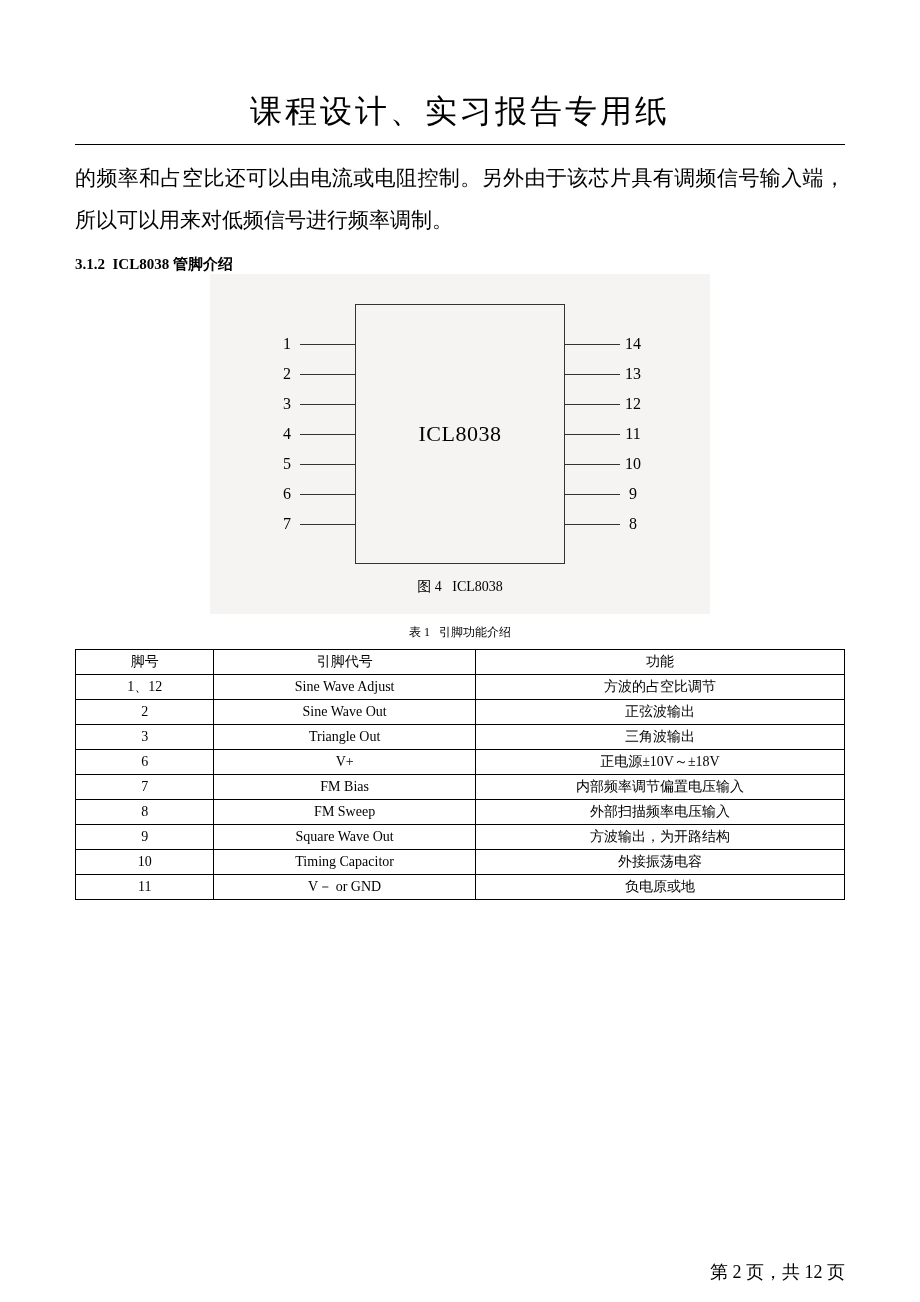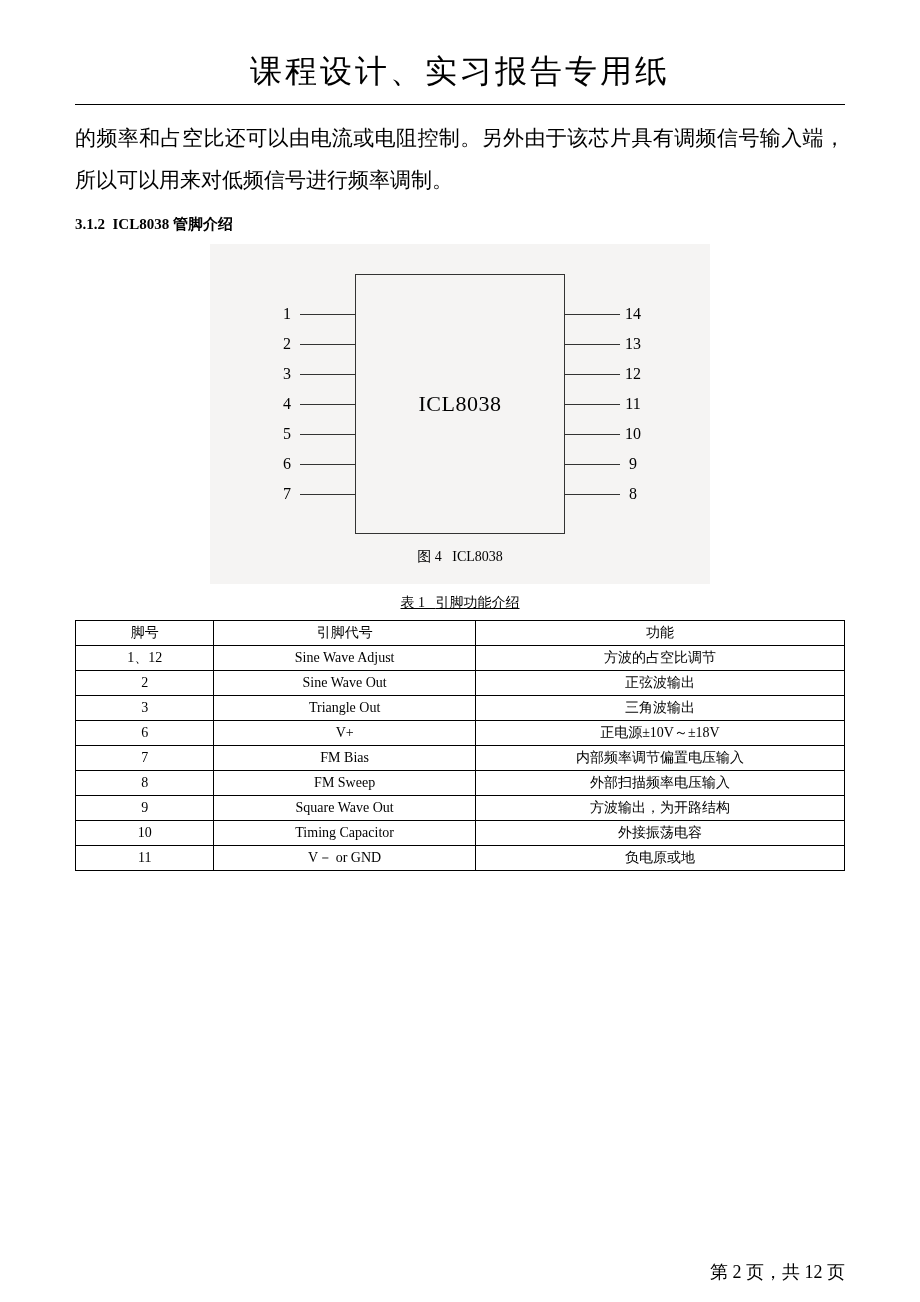--- a/index.html
+++ b/index.html
@@ -17,31 +17,31 @@
     min-height: 1302px;
   }
   .header-title {
     text-align: center;
     font-size: 32px;
     font-weight: normal;
     letter-spacing: 3px;
     padding-bottom: 10px;
     border-bottom: 1.5px solid #000;
     margin-bottom: 12px;
+    margin-top: 40px;
   }
   .body-text {
     font-size: 21px;
     line-height: 2;
     text-align: justify;
   }
   .section-heading {
     font-size: 15px;
     font-weight: bold;
     margin-top: 14px;
-    margin-bottom: 10px;
     font-family: "SimSun", serif;
   }
   .diagram-wrap {
     width: 500px;
     margin: 0 auto;
     background: #f5f4f3;
     padding: 30px 0 18px 0;
   }
   .chip-area {
     display: flex;
@@ -78,23 +78,22 @@
     font-family: "Times New Roman", serif;
   }
   .fig-caption {
     text-align: center;
     font-size: 14px;
     margin-top: 14px;
     font-family: "SimSun", serif;
   }
   .table-caption {
     text-align: center;
-    font-size: 14px;
+    font-size: 12px;
     margin: 10px 0 8px 0;
-    text-decoration: underline;
   }
   table.pin-table {
     width: 100%;
     border-collapse: collapse;
     font-size: 14px;
   }
   table.pin-table th, table.pin-table td {
     border: 1px solid #000;
     padding: 3px 6px;
     text-align: center;

